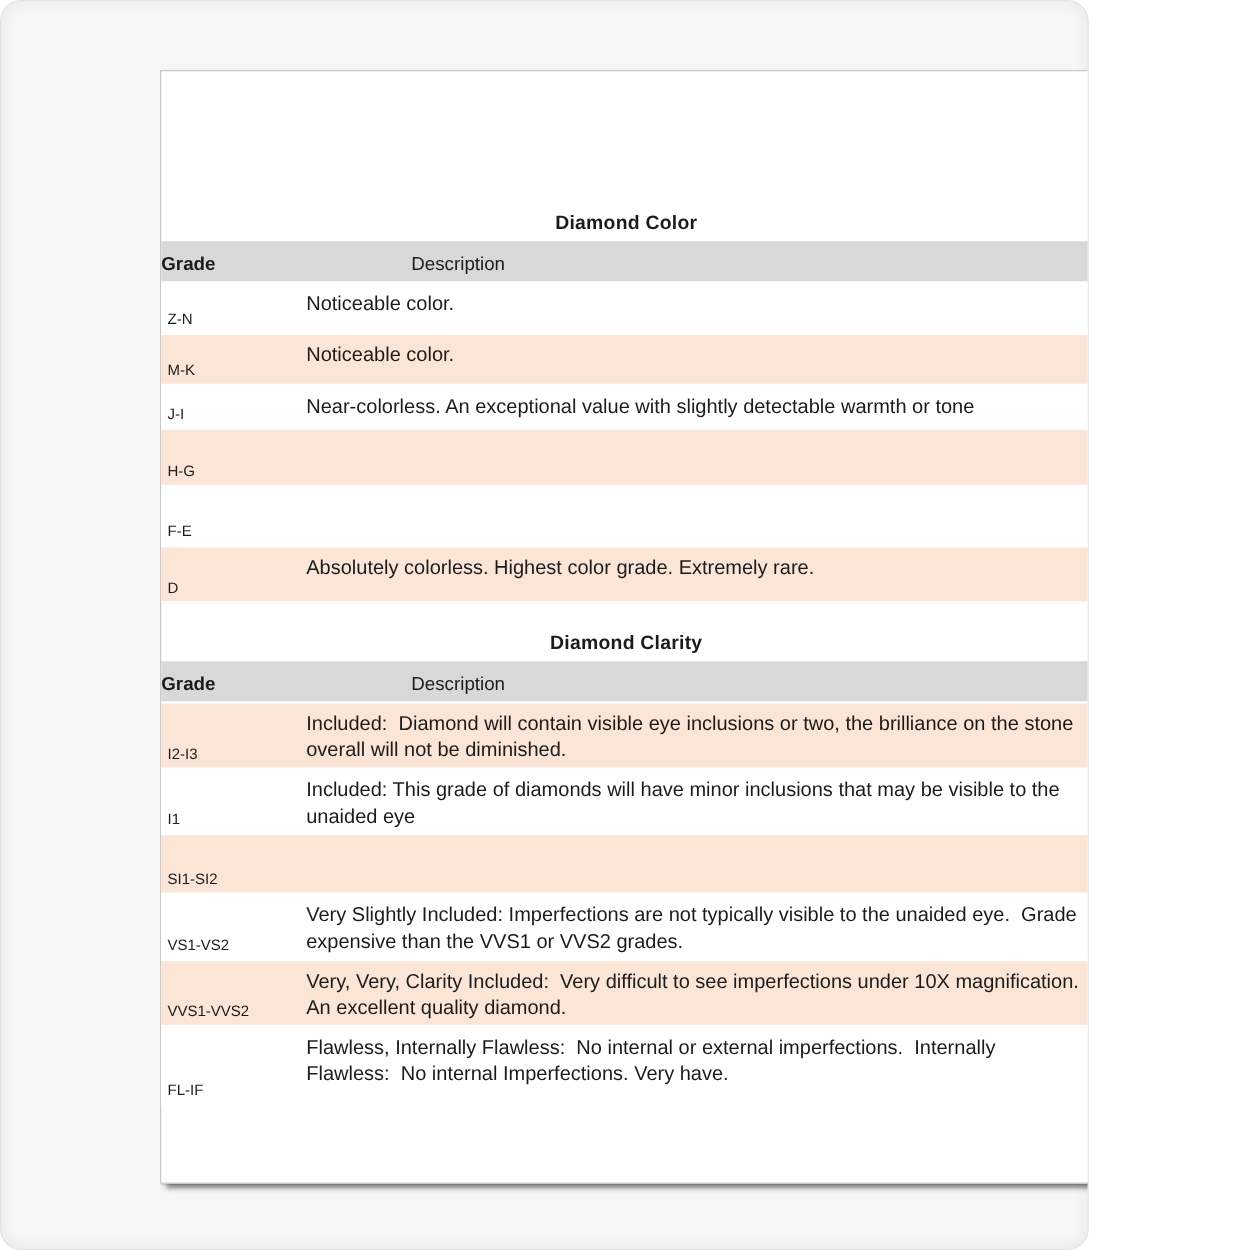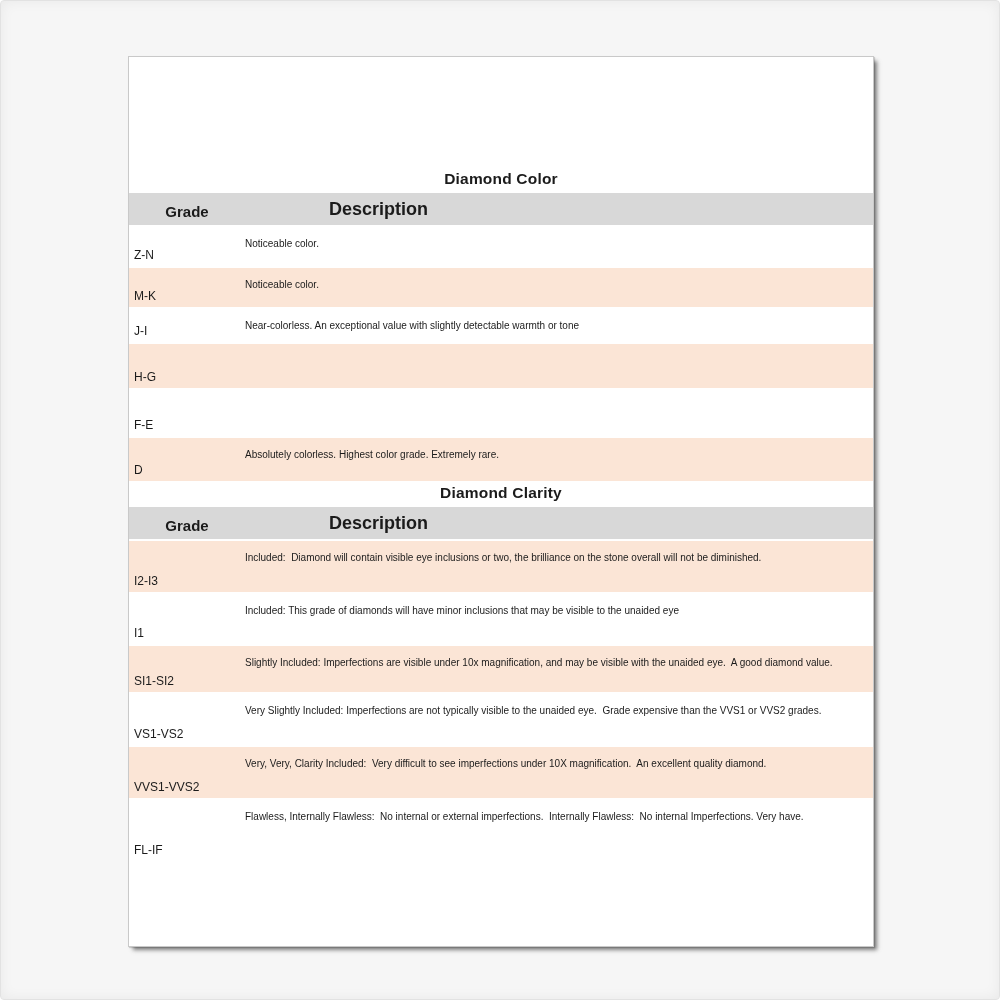--- a/index.html
+++ b/index.html
@@ -3,88 +3,88 @@
 <meta charset="utf-8">
 <style>
   * { margin: 0; padding: 0; box-sizing: border-box; }
   html, body { width: 1000px; height: 1000px; }
   body {
     font-family: "Liberation Sans", "DejaVu Sans", sans-serif;
     background: #ffffff;
   }
   .canvas {
     position: relative;
-    width: 1000px;
+    width: 871px;
     height: 1000px;
     background: #f6f6f6;
-    border-radius: 4px;
+    border-radius: 17px;
     border: 1px solid #e2e2e2;
     box-shadow: inset 0 0 14px rgba(0,0,0,0.06);
     overflow: hidden;
   }
   .page {
     position: absolute;
     left: 127px;
     top: 55px;
     width: 746px;
     height: 891px;
     background: #ffffff;
     border: 1px solid #c9c9c9;
     box-shadow: 4px 4px 4px -1px rgba(30,30,30,0.55), 1px 1px 1px rgba(0,0,0,0.15);
     color: #1b1b1b;
   }
   .table-block { width: 100%; }
   .tb1 { padding-top: 112px; }
-  .tb2 { }
+  .tb2 { margin-top: 22px; }
   .table-title {
     text-align: center;
     font-weight: bold;
     font-size: 15.5px;
     height: 20px;
     line-height: 20px;
     margin-bottom: 4px;
     letter-spacing: 0.2px;
   }
   .header-row {
     background: #d8d8d8;
     height: 34px;
     display: flex;
     align-items: flex-end;
     border-bottom: 2px solid #ffffff;
     padding-bottom: 5px;
   }
   .grade-h {
     width: 116px;
-    text-align: center;
+    text-align: left;
     font-weight: bold;
     font-size: 15px;
   }
   .desc-h {
     margin-left: 84px;
-    font-weight: bold;
-    font-size: 18px;
+    font-weight: normal;
+    font-size: 15px;
   }
   .row {
     position: relative;
     border-bottom: 2px solid #ffffff;
   }
   .row.peach { background: #fbe5d6; }
   .row.white { background: #ffffff; }
   .grade {
     position: absolute;
     left: 5px;
     bottom: 4px;
     font-size: 12px;
   }
   .desc {
     display: block;
     margin-left: 116px;
     width: 620px;
     padding-top: 6px;
-    font-size: 10px;
+    font-size: 16px;
     line-height: 21px;
     white-space: pre-wrap;
   }
 </style>
 </head>
 <body>
 
 <div class="canvas">
   <div class="page">
 
@@ -129,21 +129,20 @@
       <div class="row peach" style="height:53px">
         <span class="grade">I2-I3</span>
         <span class="desc">Included:  Diamond will contain visible eye inclusions or two, the brilliance on the stone overall will not be diminished.</span>
       </div>
       <div class="row white" style="height:52px">
         <span class="grade">I1</span>
         <span class="desc">Included: This grade of diamonds will have minor inclusions that may be visible to the unaided eye</span>
       </div>
       <div class="row peach" style="height:48px">
         <span class="grade">SI1-SI2</span>
-        <span class="desc">Slightly Included: Imperfections are visible under 10x magnification, and may be visible with the unaided eye.  A good diamond value.</span>
       </div>
       <div class="row white" style="height:53px">
         <span class="grade">VS1-VS2</span>
         <span class="desc">Very Slightly Included: Imperfections are not typically visible to the unaided eye.  Grade expensive than the VVS1 or VVS2 grades.</span>
       </div>
       <div class="row peach" style="height:53px">
         <span class="grade">VVS1-VVS2</span>
         <span class="desc">Very, Very, Clarity Included:  Very difficult to see imperfections under 10X magnification.  An excellent quality diamond.</span>
       </div>
       <div class="row white" style="height:63px">

